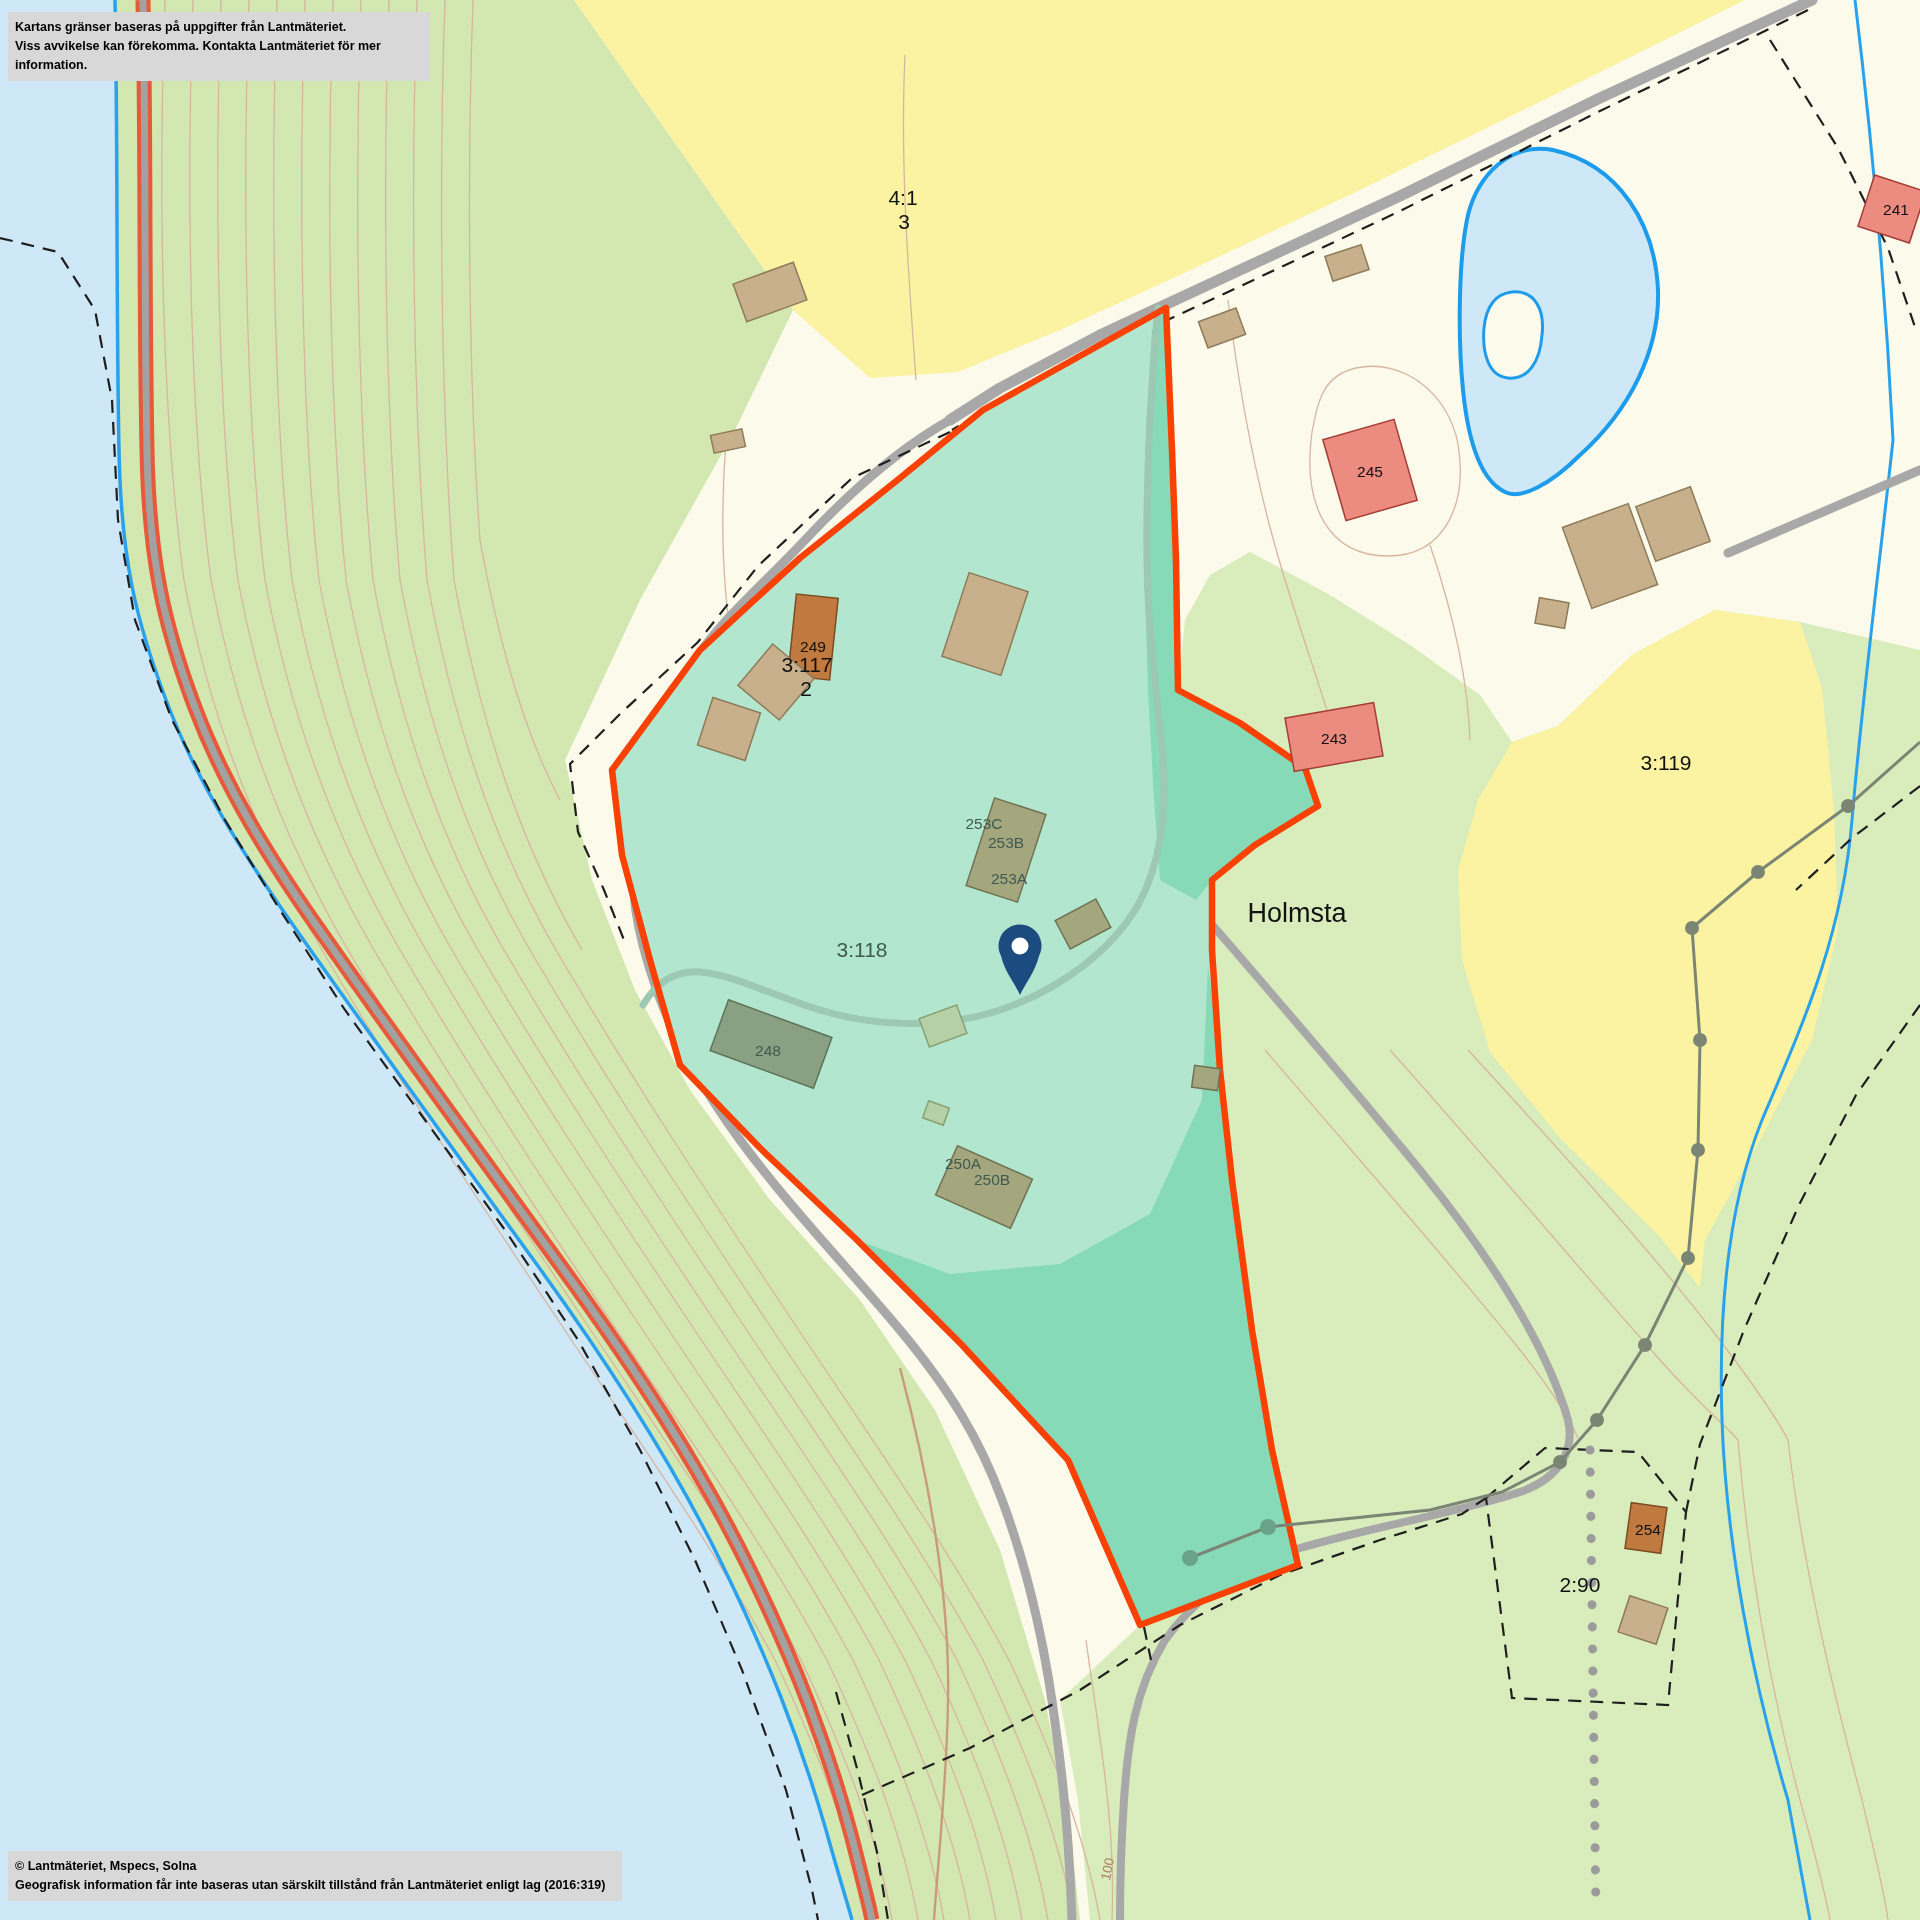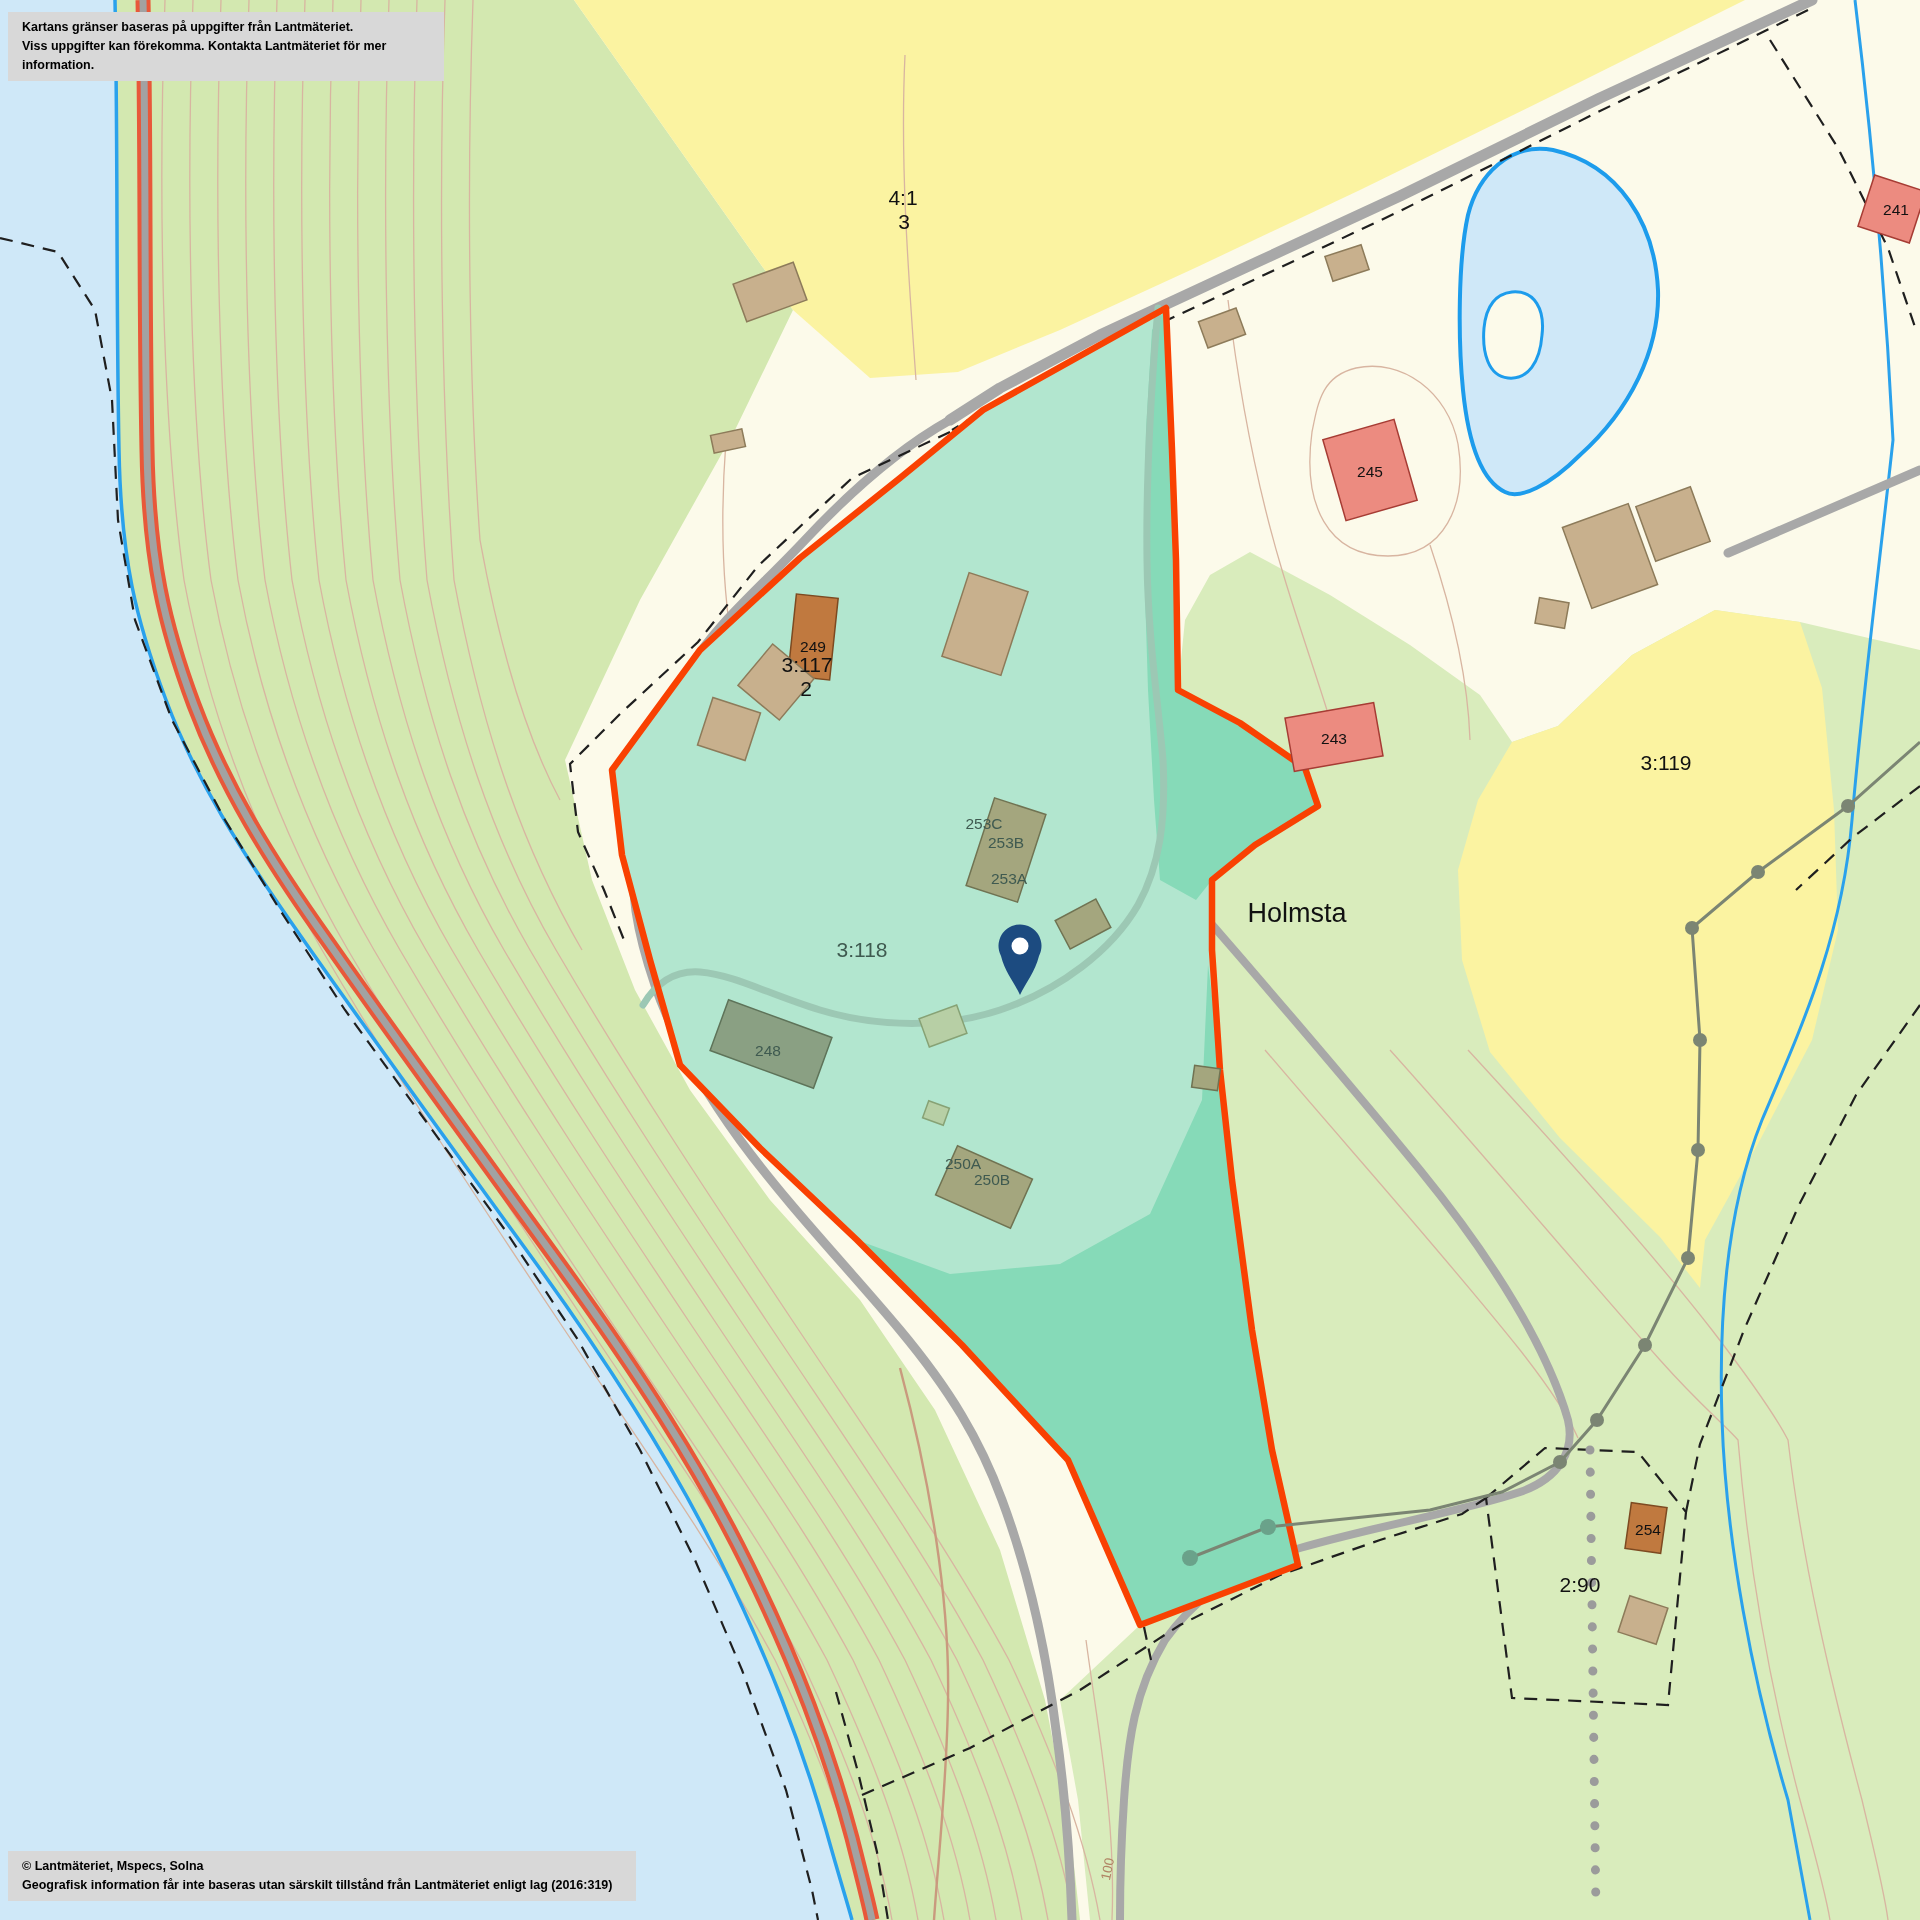--- a/index.html
+++ b/index.html
@@ -17,21 +17,21 @@
   .contour-index{fill:none;stroke:#c99a7e;stroke-width:2.4px;}
   .bdash{fill:none;stroke:#1f1f1f;stroke-width:2.2px;stroke-dasharray:13 9;}
   .road{fill:none;stroke:#a8a8a8;stroke-linecap:round;stroke-linejoin:round;}
   .b-tan{fill:#c8b08d;stroke:#8d7b5a;stroke-width:1.5px;}
   .b-red{fill:#ec8b80;stroke:#a63c34;stroke-width:1.5px;}
   .b-brown{fill:#c0793f;stroke:#7d4a21;stroke-width:1.5px;}
   .b-olive{fill:#a4a67e;stroke:#707352;stroke-width:1.5px;}
   .b-graygreen{fill:#8aa083;stroke:#5e7359;stroke-width:1.5px;}
   .b-pale{fill:#b7cfa5;stroke:#87a275;stroke-width:1.5px;}
   .notice{position:absolute;background:#d8d8d8;color:#000;font-weight:bold;
-          font-size:12.5px;line-height:19px;padding:6px 14px;}
+          font-size:12.5px;line-height:19px;padding:6px 7px;}
   .notice-top{left:8px;top:12px;width:408px;}
   .notice-bottom{left:8px;top:1851px;width:600px;}
 </style>
 </head>
 <body>
 
 <div class="map">
 <svg width="1920" height="1920" viewBox="0 0 1920 1920" xmlns="http://www.w3.org/2000/svg">
 
   <rect x="0" y="0" width="1920" height="1920" fill="#fcfaea"></rect>
@@ -211,19 +211,19 @@
   </g>
 
   <g transform="translate(1020,950)">
     <path d="M0,45 C-6,32 -15,22 -19,6 A21.5,21.5 0 1 1 19,6 C15,22 6,32 0,45 Z" fill="#1c4b80"></path>
     <circle cx="0" cy="-4" r="8.5" fill="#ffffff"></circle>
   </g>
 </svg>
 
   <div class="notice notice-top">
     <div>Kartans gränser baseras på uppgifter från Lantmäteriet.</div>
-    <div>Viss uppgifter kan förekomma. Kontakta Lantmäteriet för mer information.</div>
+    <div>Viss avvikelse kan förekomma. Kontakta Lantmäteriet för mer information.</div>
   </div>
   <div class="notice notice-bottom">
     <div>© Lantmäteriet, Mspecs, Solna</div>
     <div>Geografisk information får inte baseras utan särskilt tillstånd från Lantmäteriet enligt lag (2016:319)</div>
   </div>
 </div>
 
 </body></html>

